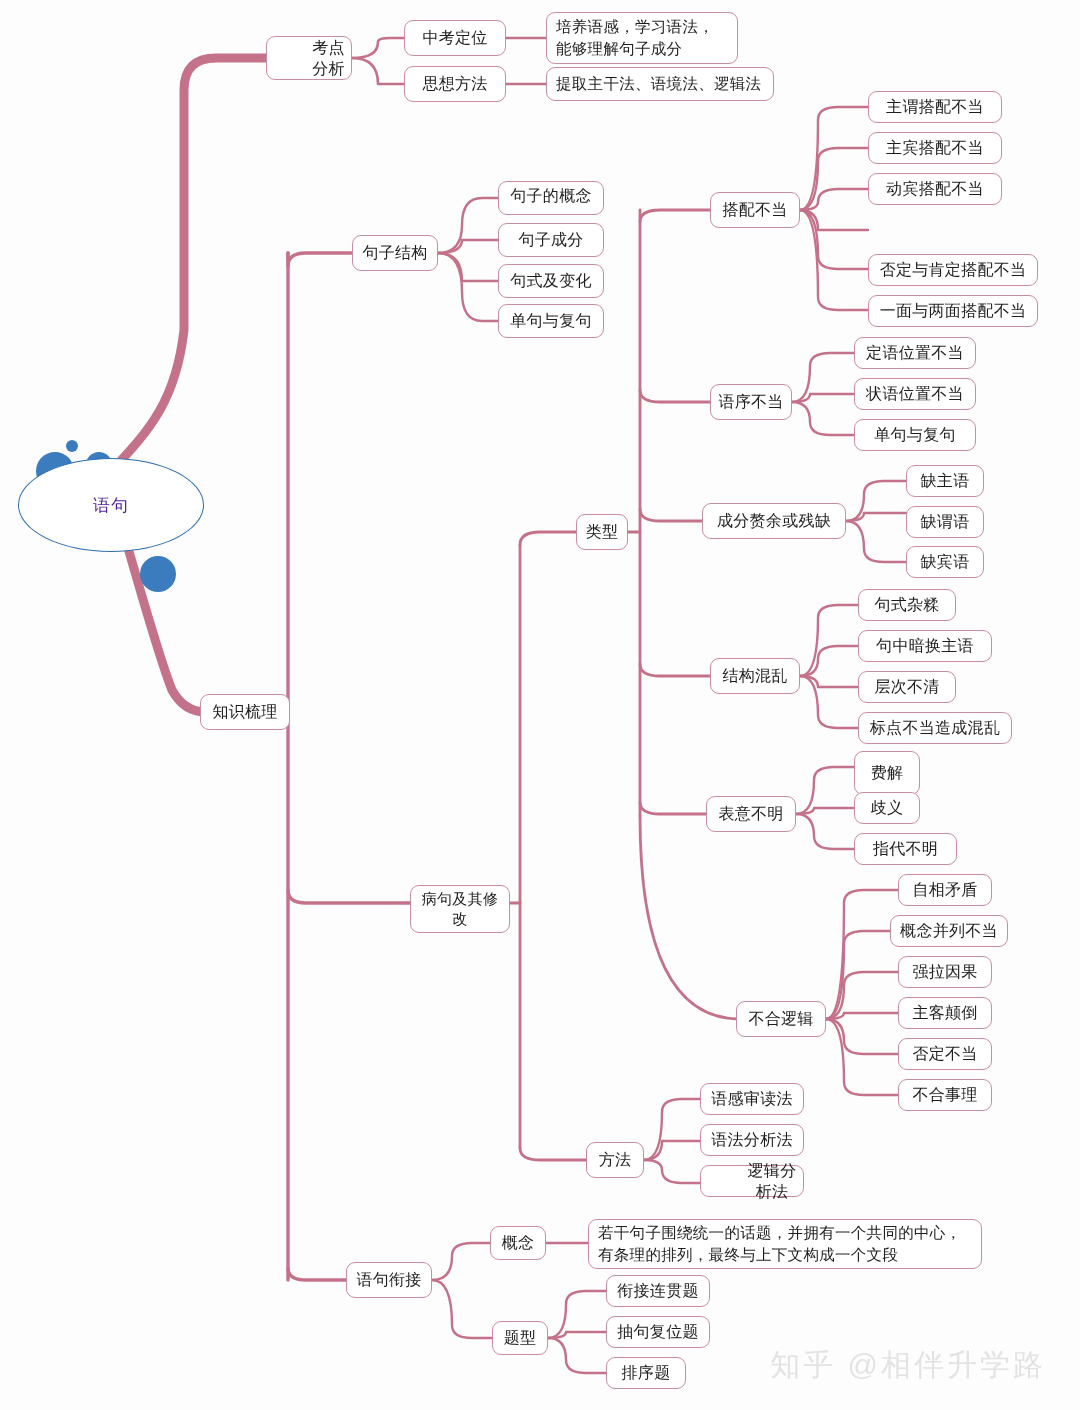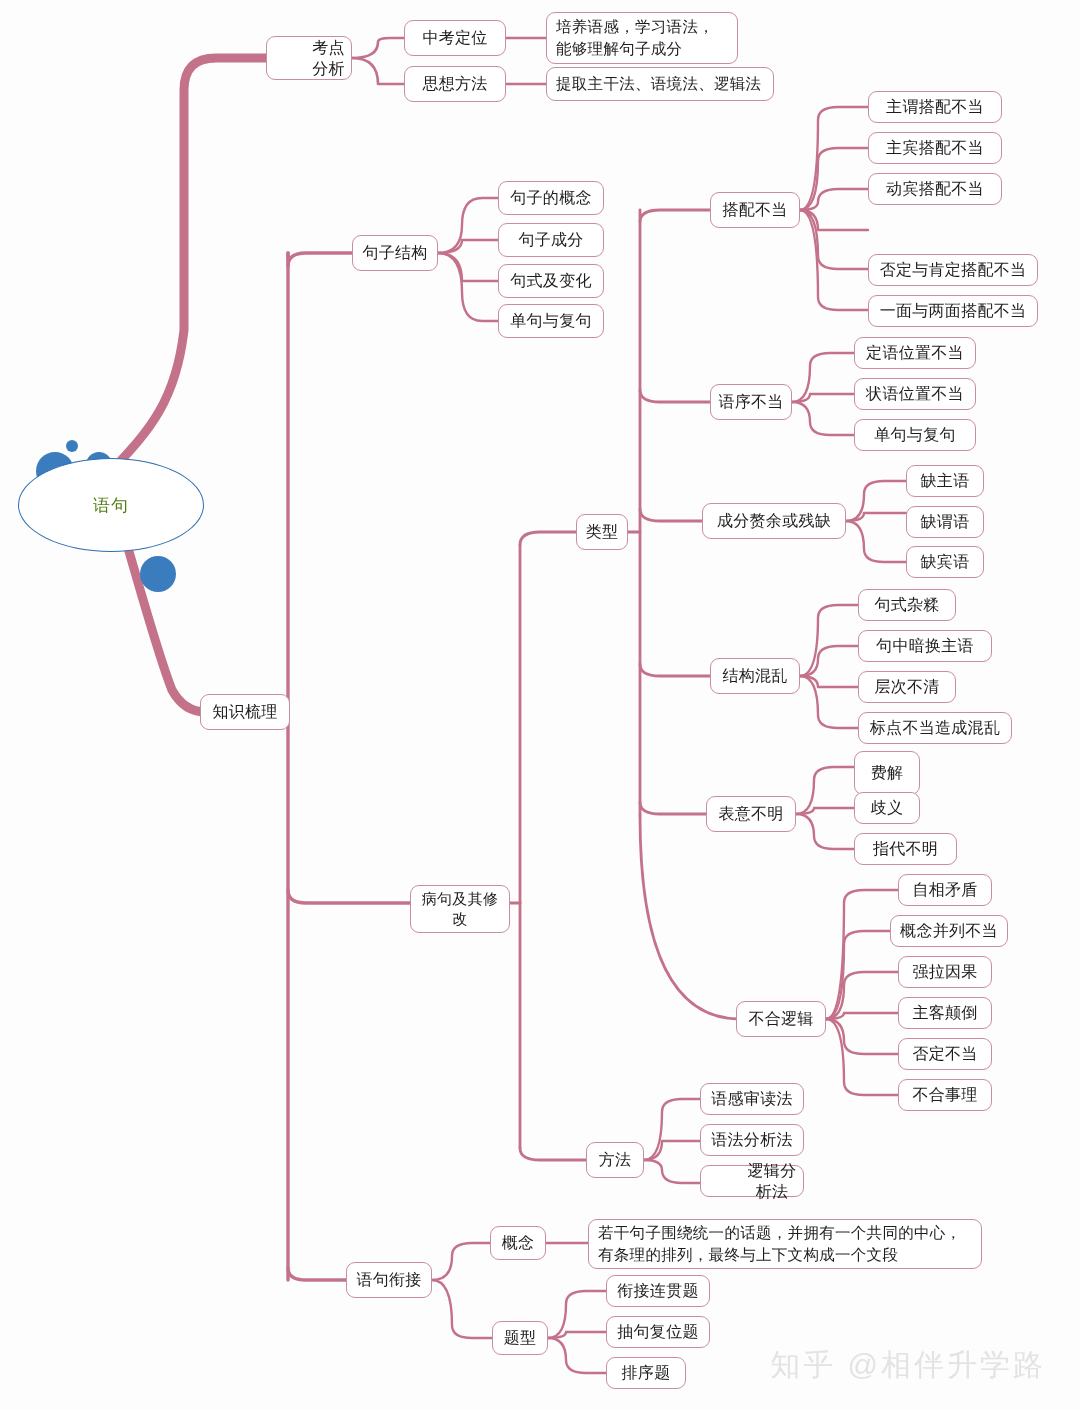--- a/index.html
+++ b/index.html
@@ -34,21 +34,21 @@
   .n-leaf{font-size:16px;}
   .n-multi{font-size:15.5px;line-height:1.42;text-align:left;justify-content:flex-start;padding:4px 9px;}
 
   #root-node{
     position:absolute;
     left:18px;top:458px;width:184px;height:92px;
     border:1.7px solid #2f6fae;
     border-radius:50%;
     background:#FFFFFF;
     display:flex;align-items:center;justify-content:center;
-    font-size:17px;color:#4d7c0f;letter-spacing:1px;
+    font-size:17px;color:#4c1d95;letter-spacing:1px;
     z-index:3;
   }
   .dot{position:absolute;border-radius:50%;background:#3A7CBE;z-index:2;}
   #dot-a{left:36px;top:452px;width:38px;height:38px;}
   #dot-b{left:66px;top:440px;width:12px;height:12px;}
   #dot-c{left:86px;top:452px;width:26px;height:26px;}
   #dot-d{left:140px;top:556px;width:36px;height:36px;z-index:4;}
 
   #watermark{
     position:absolute;right:34px;bottom:24px;
@@ -159,21 +159,21 @@
   <div class="node n-l1" style="left:266px;top:36px;width:86px;height:44px;padding-left:45px;">考点分析</div>
   <div class="node n-l2" style="left:404px;top:20px;width:102px;height:36px;">中考定位</div>
   <div class="node n-l2" style="left:404px;top:66px;width:102px;height:36px;">思想方法</div>
   <div class="node n-multi" style="left:546px;top:12px;width:192px;height:52px;">培养语感，学习语法，
 能够理解句子成分</div>
   <div class="node n-multi" style="left:546px;top:67px;width:228px;height:34px;">提取主干法、语境法、逻辑法</div>
 
   <div class="node n-l1" style="left:200px;top:694px;width:90px;height:36px;">知识梳理</div>
 
   <div class="node n-l2" style="left:352px;top:235px;width:86px;height:36px;">句子结构</div>
-  <div class="node n-leaf" style="left:498px;top:181px;width:106px;height:34px;">句子的概念</div>
+  <div class="node n-leaf" style="left:498px;top:181px;width:106px;height:34px;font-family:Liberation Mono, monospace;">句子的概念</div>
   <div class="node n-leaf" style="left:498px;top:223px;width:106px;height:34px;">句子成分</div>
   <div class="node n-leaf" style="left:498px;top:264px;width:106px;height:34px;">句式及变化</div>
   <div class="node n-leaf" style="left:498px;top:304px;width:106px;height:34px;">单句与复句</div>
 
   <div class="node n-l2" style="left:410px;top:885px;width:100px;height:48px;font-size:15px;">病句及其修
 改</div>
 
   <div class="node n-l3" style="left:576px;top:514px;width:52px;height:36px;">类型</div>
 
   <div class="node n-l3" style="left:710px;top:192px;width:90px;height:36px;">搭配不当</div>

